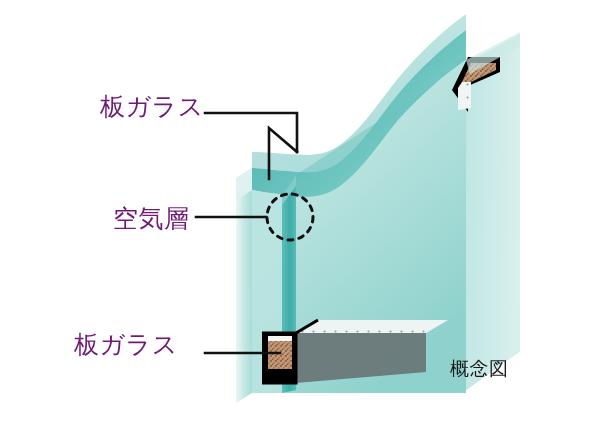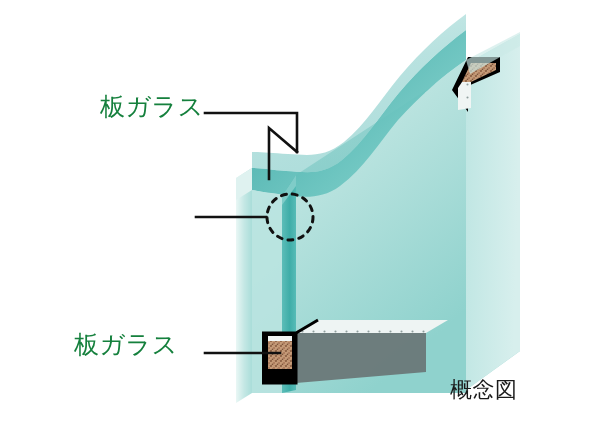--- a/index.html
+++ b/index.html
@@ -18,33 +18,33 @@
   #scene{
     position:absolute;inset:0;
     width:600px;height:446px;
     display:block;
   }
   .label-text{
     position:absolute;
     font-family:"DejaVu Sans","Liberation Sans",sans-serif;
     font-size:25px;
     font-weight:500;
-    color:#15803d;
+    color:#701a75;
     letter-spacing:0.5px;
     white-space:nowrap;
     line-height:1;
   }
   #label-glass{ left:100px; top:94px; }
   #label-air{   left:113px; top:206px; }
   #label-spacer{left:74px;  top:332px; }
   #caption{
     position:absolute;
-    left:450px; top:375px;
+    left:450px; top:356px;
     font-family:Liberation Serif, serif;
-    font-size:22px;
+    font-size:19px;
     color:#1a1a1a;
     white-space:nowrap;
     letter-spacing:0.5px;
   }
 </style>
 </head>
 <body>
 
 <div id="diagram-root">
 
@@ -227,18 +227,19 @@
       <path d="M196,217 L266,217"></path>
 
       <path d="M205,353 L280,353"></path>
     </g>
 
     <circle cx="290" cy="217" r="23" fill="none" stroke="#111111" stroke-width="3" stroke-dasharray="5 6" stroke-linecap="round"></circle>
   </svg>
 
   <div class="label-text" id="label-glass">板ガラス</div>
 
+  <div class="label-text" id="label-air">空気層</div>
 
   <div class="label-text" id="label-spacer">板ガラス</div>
 
   <div id="caption">概念図</div>
 
 </div>
 
 </body></html>

